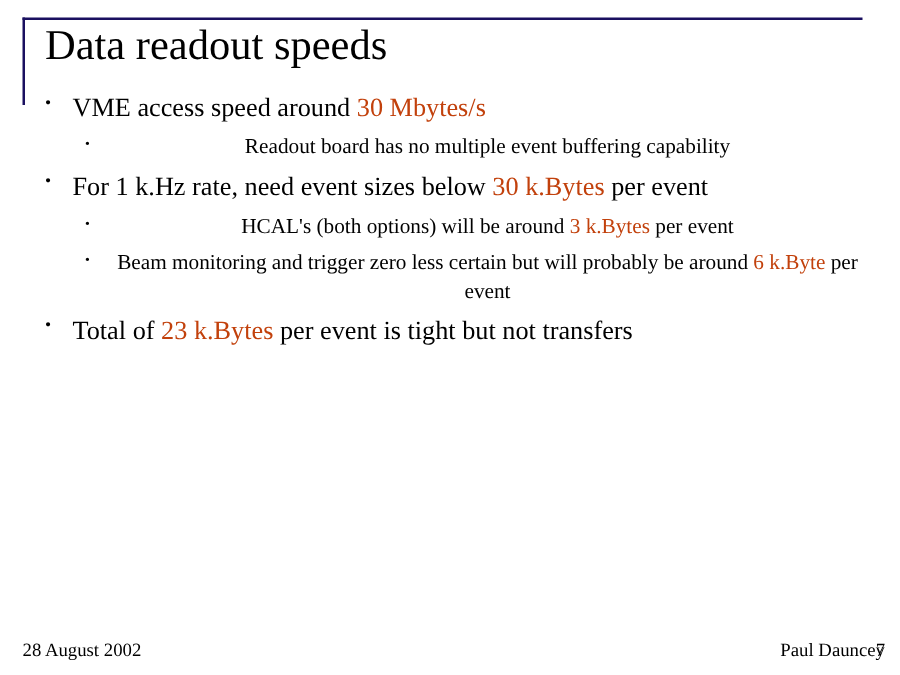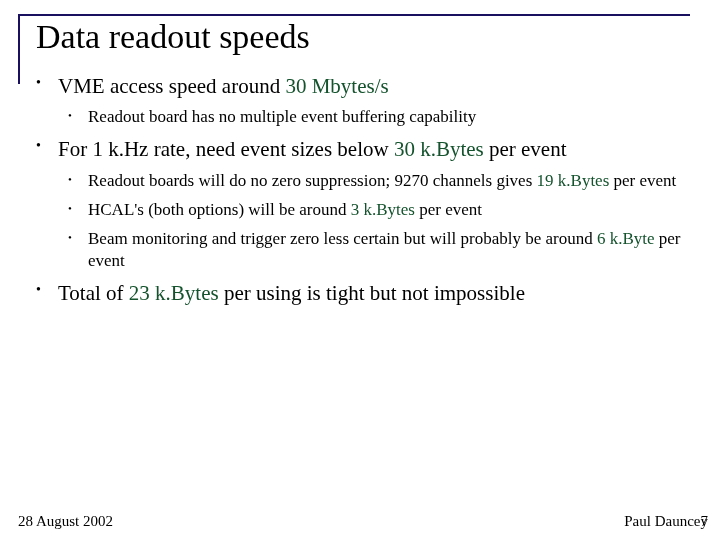--- a/index.html
+++ b/index.html
@@ -45,26 +45,26 @@
     right: 28px;
     top: 72px;
     font-size: 18px;
     line-height: 1.35;
   }
   ul { list-style: none; margin: 0; padding: 0; }
   .l1 > li { position: relative; padding-left: 26px; margin-bottom: 6px; font-size: 21px; }
   .l1 > li::before {
     content: "•"; position: absolute; left: 4px; top: 2px; font-size: 14px;
   }
-  .l2 { margin-top: 6px; margin-bottom: 6px; }
+  .l2 { margin-top: 6px; margin-bottom: 6px; text-align: center; }
   .l2 > li { position: relative; padding-left: 30px; margin-bottom: 6px; font-size: 17px; }
   .l2 > li::before {
     content: "•"; position: absolute; left: 10px; top: 2px; font-size: 11px;
   }
-  .red { color: #14532d; }
+  .red { color: #c2410c; }
   .footer {
     position: absolute;
     left: 18px;
     right: 12px;
     bottom: 10px;
     font-size: 15px;
     display: flex;
     justify-content: space-between;
     align-items: baseline;
     gap: 16px;
@@ -88,33 +88,30 @@
         <span>VME access speed around </span><span class="red">30 Mbytes/s</span>
         <ul class="l2">
           <li>Readout board has no multiple event buffering capability</li>
         </ul>
       </li>
 
       <li>
         <span>For 1 k.Hz rate, need event sizes below </span><span class="red">30 k.Bytes</span><span> per event</span>
         <ul class="l2">
           <li>
-            <span>Readout boards will do no zero suppression; 9270 channels gives </span><span class="red">19 k.Bytes</span><span> per event</span>
-          </li>
-          <li>
             <span>HCAL's (both options) will be around </span><span class="red">3 k.Bytes</span><span> per event</span>
           </li>
           <li>
             <span>Beam monitoring and trigger zero less certain but will probably be around </span><span class="red">6 k.Byte</span><span> per event</span>
           </li>
         </ul>
       </li>
 
       <li>
-        <span>Total of </span><span class="red">23 k.Bytes</span><span> per using is tight but not impossible</span>
+        <span>Total of </span><span class="red">23 k.Bytes</span><span> per event is tight but not transfers</span>
         <ul class="l2">
         </ul>
       </li>
 
     </ul>
   </div>
 
   <div class="footer">
     <span>28 August 2002</span>
     <span class="center">Paul Dauncey</span>

